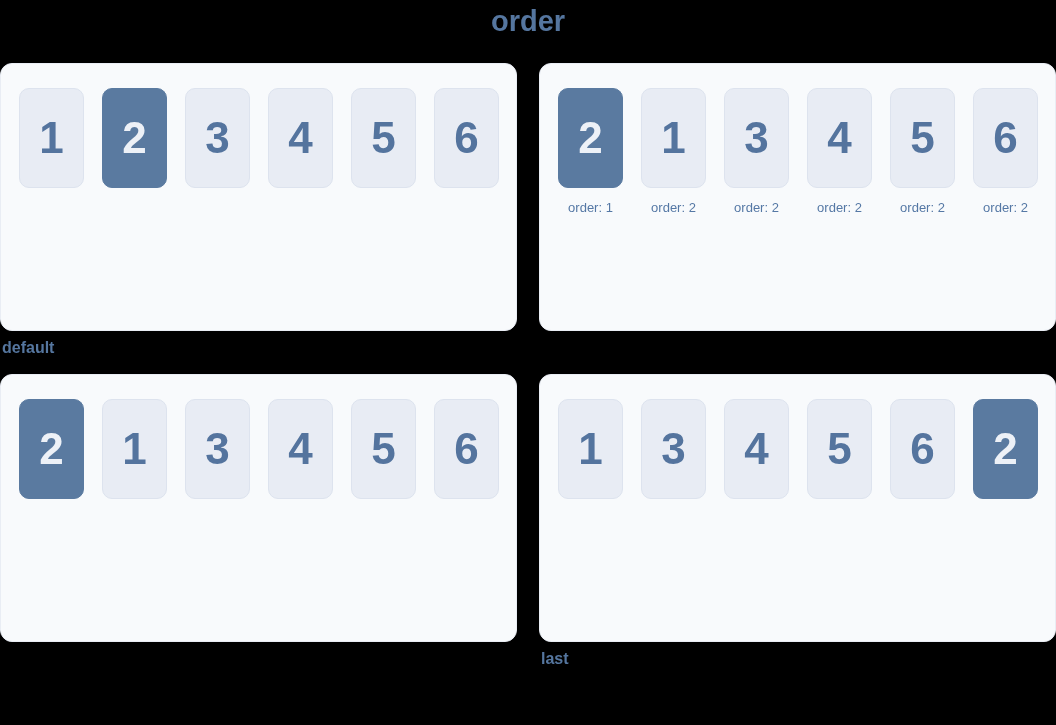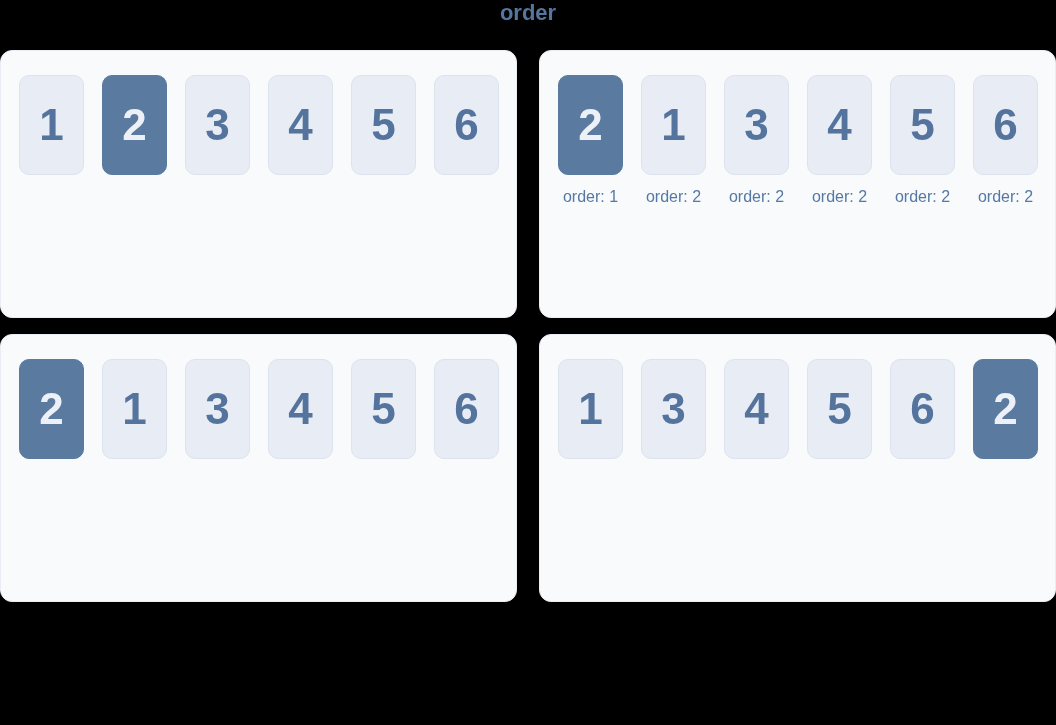--- a/index.html
+++ b/index.html
@@ -4,22 +4,23 @@
 <style>
   * { margin: 0; padding: 0; box-sizing: border-box; }
   html, body {
     width: 1056px;
     height: 725px;
     background: #000000;
     overflow: hidden;
     font-family: "Liberation Sans", "DejaVu Sans", sans-serif;
   }
   .page-title {
+    margin-top: 5px;
     text-align: center;
-    font-size: 22px;
+    font-size: 29px;
     font-weight: 700;
     line-height: 1.15;
     color: var(--accent, #55769f);
   }
   .demo-grid {
     margin-top: 25px;
     display: grid;
     grid-template-columns: 517px 517px;
     column-gap: 22px;
     row-gap: 16px;
@@ -58,21 +59,21 @@
     align-items: center;
     justify-content: center;
     line-height: 1;
   }
   .item.highlight {
     background: var(--highlight-bg, #5a7aa0);
     border-color: var(--highlight-bg, #5a7aa0);
     color: var(--highlight-text, #edf1f7);
   }
   .order-label {
-    font-size: 16px;
+    font-size: 13px;
     font-weight: 400;
     color: var(--order-label-text, #5578a5);
     white-space: nowrap;
     line-height: 1.15;
   }
   .panel-caption {
     margin: 7px 0 0 2px;
     font-size: 16px;
     font-weight: 700;
     line-height: 1.2;
@@ -102,20 +103,21 @@
             <div class="item">4</div>
           </div>
           <div class="item-col">
             <div class="item">5</div>
           </div>
           <div class="item-col">
             <div class="item">6</div>
           </div>
         </div>
     </div>
+    <div class="panel-caption">default</div>
   </div>
 
   <div class="panel-cell">
     <div class="panel">
       <div class="items-row">
           <div class="item-col">
             <div class="item highlight">2</div>
             <div class="order-label">order: 1</div>
           </div>
           <div class="item-col">
@@ -183,15 +185,16 @@
             <div class="item">5</div>
           </div>
           <div class="item-col">
             <div class="item">6</div>
           </div>
           <div class="item-col">
             <div class="item highlight">2</div>
           </div>
         </div>
     </div>
+    <div class="panel-caption">last</div>
   </div>
 
 </div>
 
 </body></html>

